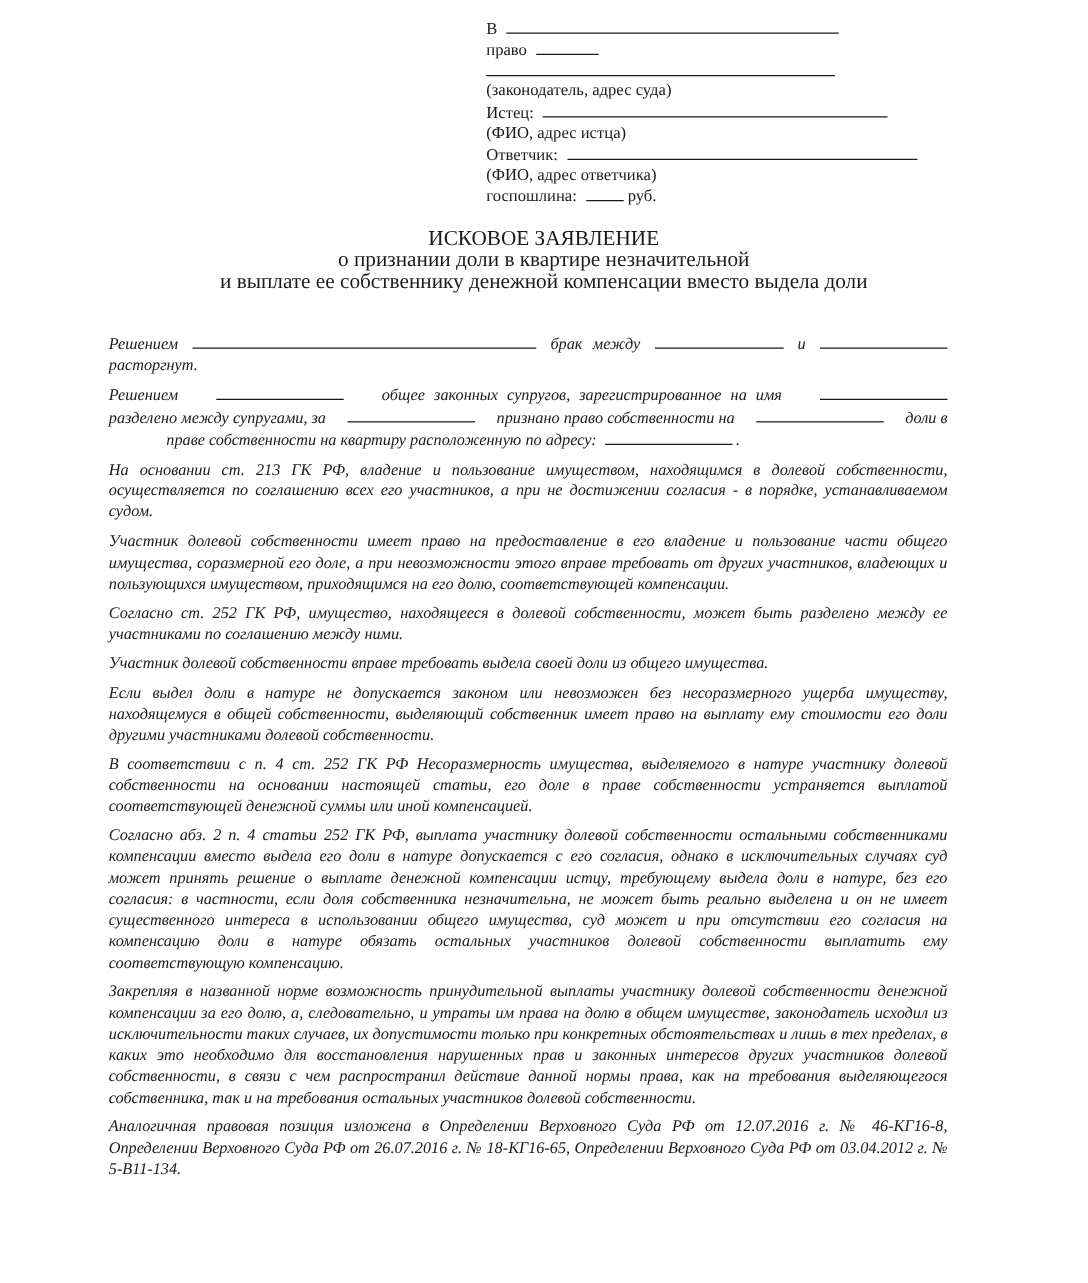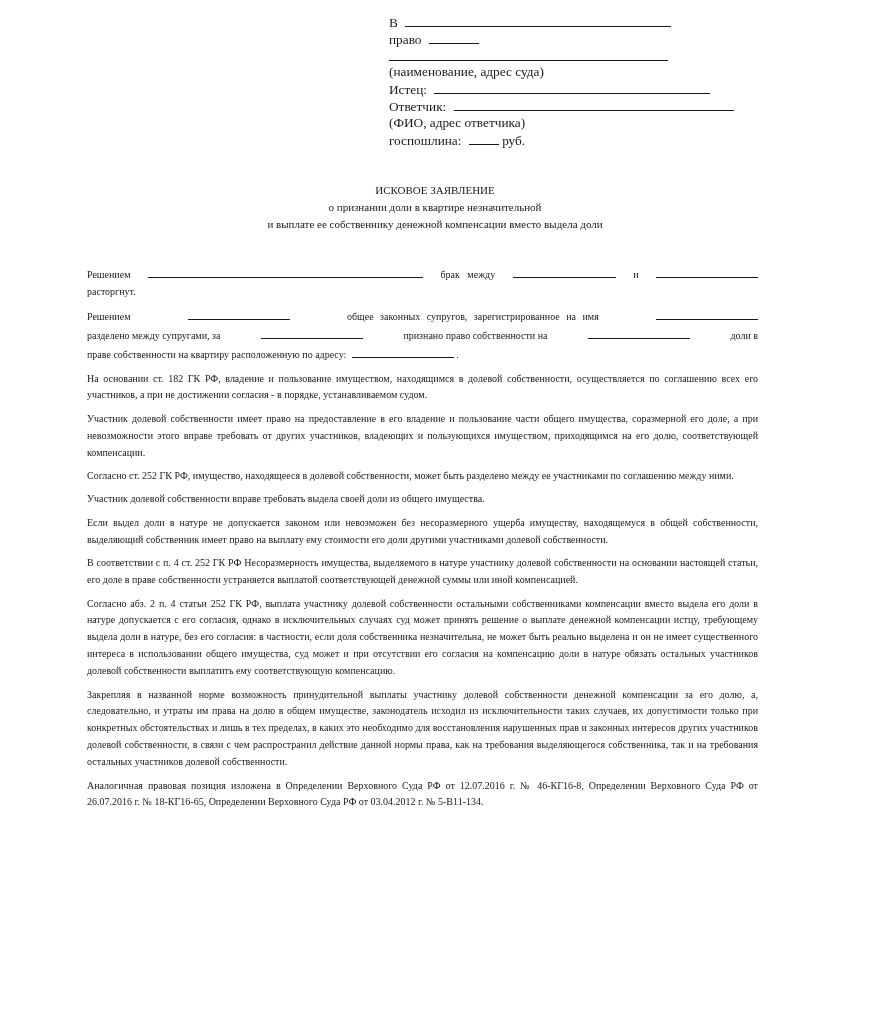--- a/index.html
+++ b/index.html
@@ -9,50 +9,51 @@
     color: #1a1a1a; font-size: 13.3px;
   }
   .header {
     position: absolute; left: 389px; top: 14px; width: 360px;
     line-height: 16.8px; font-size: 13.3px;
   }
   .header .row { white-space: nowrap; height: 16.8px; }
   .blank { display: inline-block; border-bottom: 1px solid #1a1a1a; height: 12px; vertical-align: baseline; }
   .title-block {
     position: absolute; left: 0; width: 870px; top: 182px;
-    text-align: center; line-height: 17px; font-size: 11px;
+    text-align: center; line-height: 17px; font-size: 17px;
   }
   .body {
     position: absolute; left: 87px; top: 257px; width: 671px;
-    line-height: 16.9px; font-size: 10px; text-align: justify;
+    line-height: 16.9px; font-size: 13px; text-align: justify; font-style: italic;
   }
   .p { margin: 0 0 6.5px 0; }
   .inline-blank { display: inline-block; border-bottom: 1px solid #1a1a1a; height: 12px; }
   .row-flex { display: flex; justify-content: space-between; align-items: baseline; white-space: nowrap; }
 </style>
 </head>
 <body>
 
 <div class="header">
   <div class="row">
     <span>В</span>
     <span class="blank" style="width:266px;margin-left:4px;"></span>
   </div>
   <div class="row">
     <span>право</span>
     <span class="blank" style="width:50px;margin-left:4px;"></span>
   </div>
   <div class="row">
     <span class="blank" style="width:279px;"></span>
   </div>
-  <div class="row">(наименование, адрес суда)</div>
+  <div class="row">(законодатель, адрес суда)</div>
   <div class="row">
     <span>Истец:</span>
     <span class="blank" style="width:276px;margin-left:4px;"></span>
   </div>
+  <div class="row">(ФИО, адрес истца)</div>
   <div class="row">
     <span>Ответчик:</span>
     <span class="blank" style="width:280px;margin-left:4px;"></span>
   </div>
   <div class="row">(ФИО, адрес ответчика)</div>
   <div class="row">
     <span>госпошлина:</span>
     <span class="blank" style="width:30px;margin-left:4px;"></span>
     <span>руб.</span>
   </div>
@@ -84,28 +85,28 @@
       <span style="word-spacing:4px;">общее законных супругов, зарегистрированное на имя</span>
       <span class="inline-blank" style="width:102px;"></span>
     </div>
     <div class="row-flex">
       <span>разделено между супругами, за</span>
       <span class="inline-blank" style="width:102px;"></span>
       <span>признано право собственности на</span>
       <span class="inline-blank" style="width:102px;"></span>
       <span>доли в</span>
     </div>
-    <div style="white-space:nowrap;">
+    <div style="white-space:nowrap;margin-left:46px;">
       <span>праве собственности на квартиру расположенную по адресу:</span>
       <span class="inline-blank" style="width:102px;margin-left:3px;"></span>
       <span>.</span>
     </div>
   </div>
 
-  <div class="p">На основании ст. 182 ГК РФ, владение и пользование имуществом, находящимся в долевой собственности, осуществляется по соглашению всех его участников, а при не достижении согласия - в порядке, устанавливаемом судом.</div>
+  <div class="p">На основании ст. 213 ГК РФ, владение и пользование имуществом, находящимся в долевой собственности, осуществляется по соглашению всех его участников, а при не достижении согласия - в порядке, устанавливаемом судом.</div>
   <div class="p">Участник долевой собственности имеет право на предоставление в его владение и пользование части общего имущества, соразмерной его доле, а при невозможности этого вправе требовать от других участников, владеющих и пользующихся имуществом, приходящимся на его долю, соответствующей компенсации.</div>
   <div class="p">Согласно ст. 252 ГК РФ, имущество, находящееся в долевой собственности, может быть разделено между ее участниками по соглашению между ними.</div>
   <div class="p">Участник долевой собственности вправе требовать выдела своей доли из общего имущества.</div>
   <div class="p">Если выдел доли в натуре не допускается законом или невозможен без несоразмерного ущерба имуществу, находящемуся в общей собственности, выделяющий собственник имеет право на выплату ему стоимости его доли другими участниками долевой собственности.</div>
   <div class="p">В соответствии с п. 4 ст. 252 ГК РФ Несоразмерность имущества, выделяемого в натуре участнику долевой собственности на основании настоящей статьи, его доле в праве собственности устраняется выплатой соответствующей денежной суммы или иной компенсацией.</div>
   <div class="p">Согласно абз. 2 п. 4 статьи 252 ГК РФ, выплата участнику долевой собственности остальными собственниками компенсации вместо выдела его доли в натуре допускается с его согласия, однако в исключительных случаях суд может принять решение о выплате денежной компенсации истцу, требующему выдела доли в натуре, без его согласия: в частности, если доля собственника незначительна, не может быть реально выделена и он не имеет существенного интереса в использовании общего имущества, суд может и при отсутствии его согласия на компенсацию доли в натуре обязать остальных участников долевой собственности выплатить ему соответствующую компенсацию.</div>
   <div class="p">Закрепляя в названной норме возможность принудительной выплаты участнику долевой собственности денежной компенсации за его долю, а, следовательно, и утраты им права на долю в общем имуществе, законодатель исходил из исключительности таких случаев, их допустимости только при конкретных обстоятельствах и лишь в тех пределах, в каких это необходимо для восстановления нарушенных прав и законных интересов других участников долевой собственности, в связи с чем распространил действие данной нормы права, как на требования выделяющегося собственника, так и на требования остальных участников долевой собственности.</div>
   <div class="p">Аналогичная правовая позиция изложена в Определении Верховного Суда РФ от 12.07.2016 г. № 46-КГ16-8, Определении Верховного Суда РФ от 26.07.2016 г. № 18-КГ16-65, Определении Верховного Суда РФ от 03.04.2012 г. № 5-В11-134.</div>
 
 </div>

